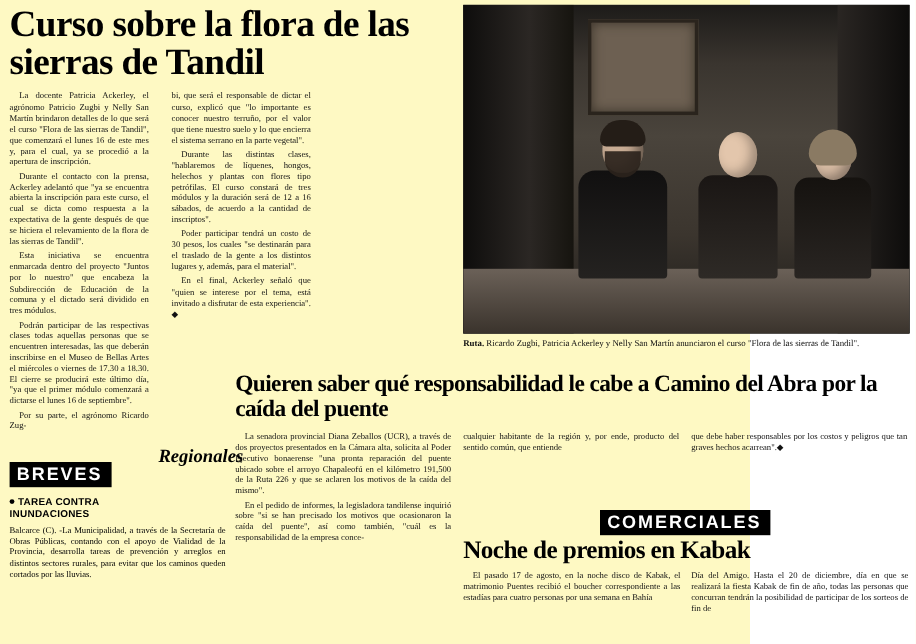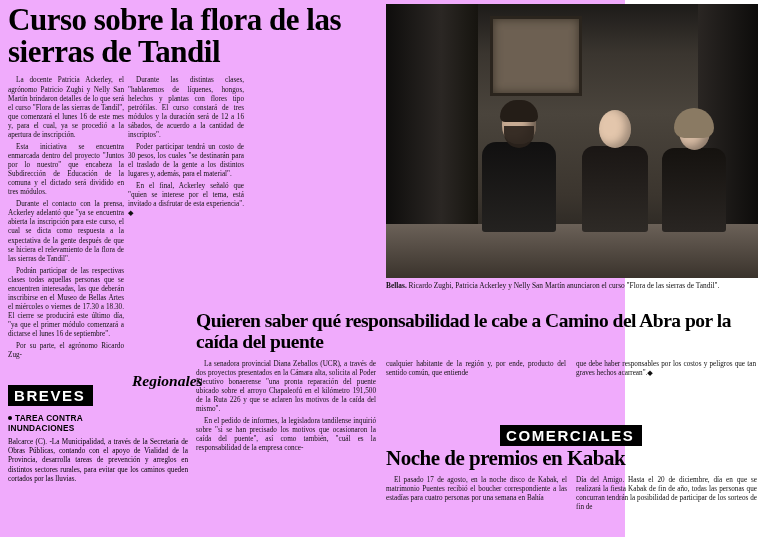--- a/index.html
+++ b/index.html
@@ -11,21 +11,21 @@
     width: 763px;
     height: 537px;
     overflow: hidden;
     font-family: "Liberation Serif", serif;
     color: #000;
   }
   .page {
     position: relative;
     width: 625px;
     height: 537px;
-    background: #f0abfc;
+    background: #fef9c3;
   }
 
   
   .headline {
     font-family: "Liberation Serif", serif;
     font-weight: bold;
     line-height: 1.04;
     letter-spacing: -0.5px;
     color: #000;
   }
@@ -52,21 +52,21 @@
     top: 4px;
     width: 370px;
   }
   .art-flora .headline {
     font-size: 31px;
     margin: 0 0 8px 0;
     width: 368px;
   }
   .flora-cols {
     display: flex;
-    gap: 4px;
+    gap: 19px;
     width: 368px;
   }
   .flora-cols .body-col {
     width: 116px;
   }
 
   
   .photo-block {
     position: absolute;
     left: 386px;
@@ -282,26 +282,27 @@
 </head>
 <body>
 
 <div class="page">
 
   <div class="art-flora">
     <h1 class="headline">Curso sobre la flora de las sierras de Tandil</h1>
     <div class="flora-cols">
       <div class="body-col">
         <p>La docente Patricia Ackerley, el agrónomo Patricio Zugbi y Nelly San Martín brindaron detalles de lo que será el curso "Flora de las sierras de Tandil", que comenzará el lunes 16 de este mes y, para el cual, ya se procedió a la apertura de inscripción.</p>
+        <p>Durante el contacto con la prensa, Ackerley adelantó que "ya se encuentra abierta la inscripción para este curso, el cual se dicta como respuesta a la expectativa de la gente después de que se hiciera el relevamiento de la flora de las sierras de Tandil".</p>
         <p>Esta iniciativa se encuentra enmarcada dentro del proyecto "Juntos por lo nuestro" que encabeza la Subdirección de Educación de la comuna y el dictado será dividido en tres módulos.</p>
-        <p>Durante el contacto con la prensa, Ackerley adelantó que "ya se encuentra abierta la inscripción para este curso, el cual se dicta como respuesta a la expectativa de la gente después de que se hiciera el relevamiento de la flora de las sierras de Tandil".</p>
         <p>Podrán participar de las respectivas clases todas aquellas personas que se encuentren interesadas, las que deberán inscribirse en el Museo de Bellas Artes el miércoles o viernes de 17.30 a 18.30. El cierre se producirá este último día, "ya que el primer módulo comenzará a dictarse el lunes 16 de septiembre".</p>
         <p>Por su parte, el agrónomo Ricardo Zug-</p>
       </div>
       <div class="body-col">
+        <p class="noindent">bi, que será el responsable de dictar el curso, explicó que "lo importante es conocer nuestro terruño, por el valor que tiene nuestro suelo y lo que encierra el sistema serrano en la parte vegetal".</p>
         <p>Durante las distintas clases, "hablaremos de líquenes, hongos, helechos y plantas con flores tipo petrófilas. El curso constará de tres módulos y la duración será de 12 a 16 sábados, de acuerdo a la cantidad de inscriptos".</p>
         <p>Poder participar tendrá un costo de 30 pesos, los cuales "se destinarán para el traslado de la gente a los distintos lugares y, además, para el material".</p>
         <p>En el final, Ackerley señaló que "quien se interese por el tema, está invitado a disfrutar de esta experiencia". ◆</p>
       </div>
     </div>
   </div>
 
   <div class="photo-block">
     <div class="photo">
       <div class="wall"></div>
@@ -326,21 +327,21 @@
       </div>
       <div class="person p3">
         <div style="position:relative;">
           <div class="hair"></div>
           <div class="head"></div>
         </div>
         <div class="torso"></div>
       </div>
     </div>
     <div class="caption">
-      <b>Bellas.</b><span> Ricardo Zugbi, Patricia Ackerley y Nelly San Martín anunciaron el curso "Flora de las sierras de Tandil".</span>
+      <b>Ruta.</b><span> Ricardo Zugbi, Patricia Ackerley y Nelly San Martín anunciaron el curso "Flora de las sierras de Tandil".</span>
     </div>
   </div>
 
   <div class="sec-regionales">Regionales</div>
 
   <div class="breves-wrap">
     <div class="tag-black">BREVES</div>
     <div class="breves-head">
       <span class="bullet-sq"></span><span>TAREA CONTRA</span><br>
       <span>INUNDACIONES</span>

